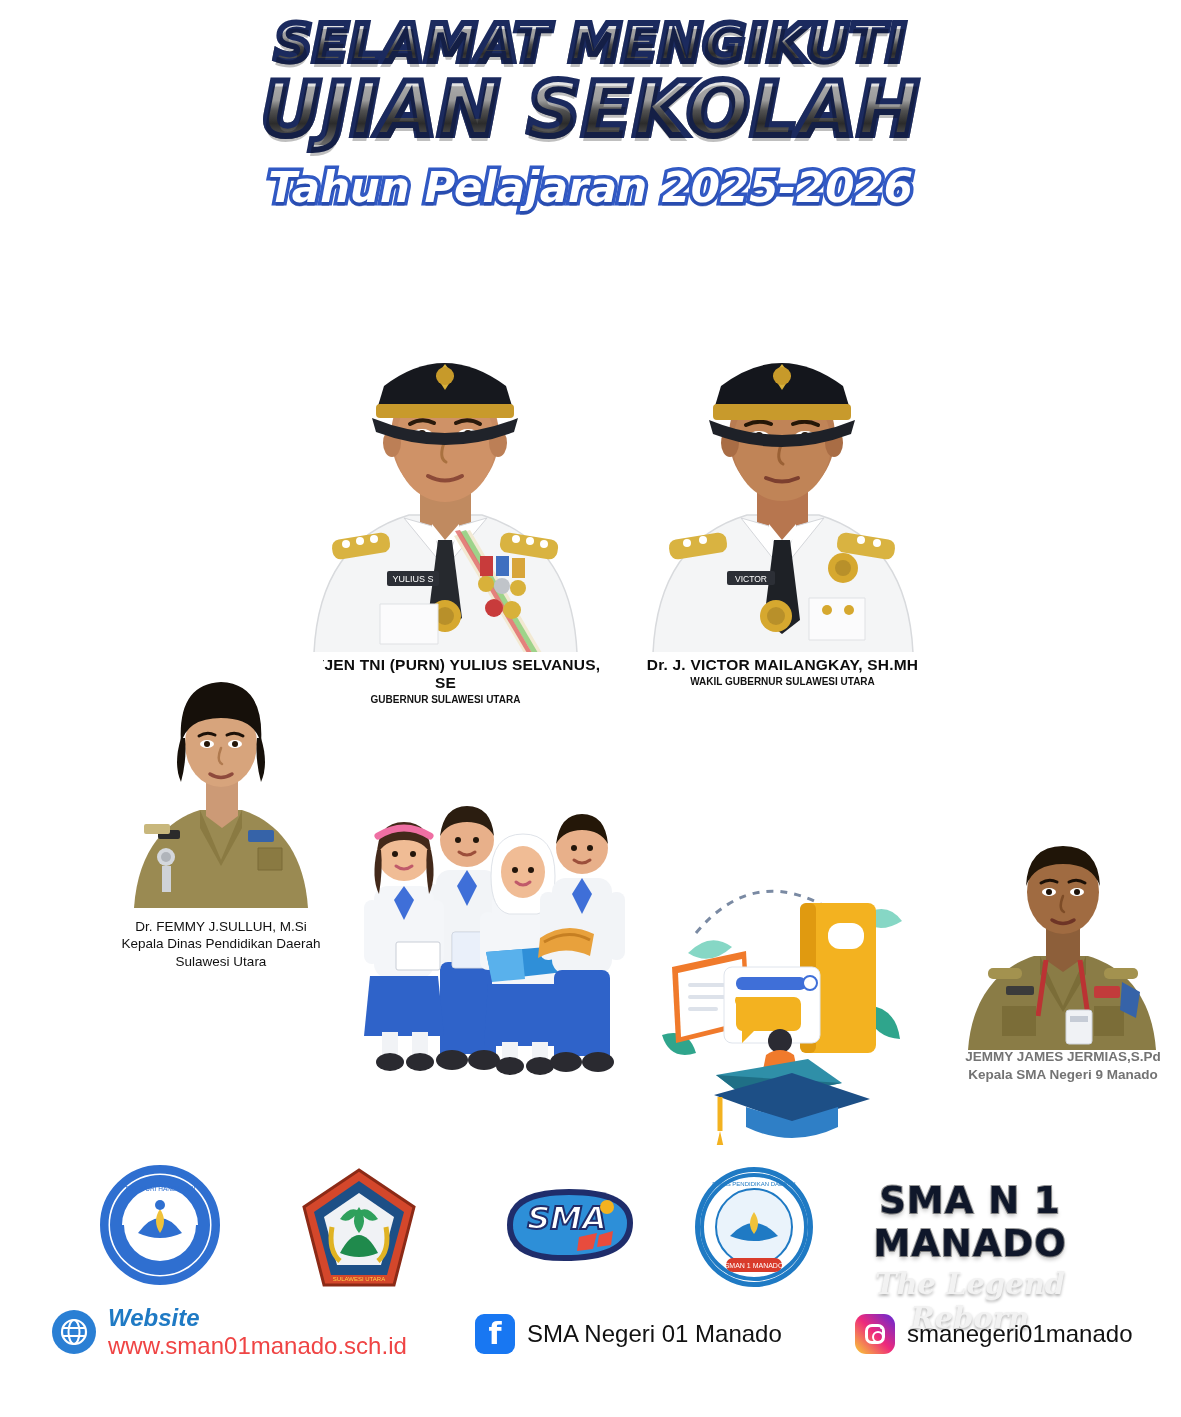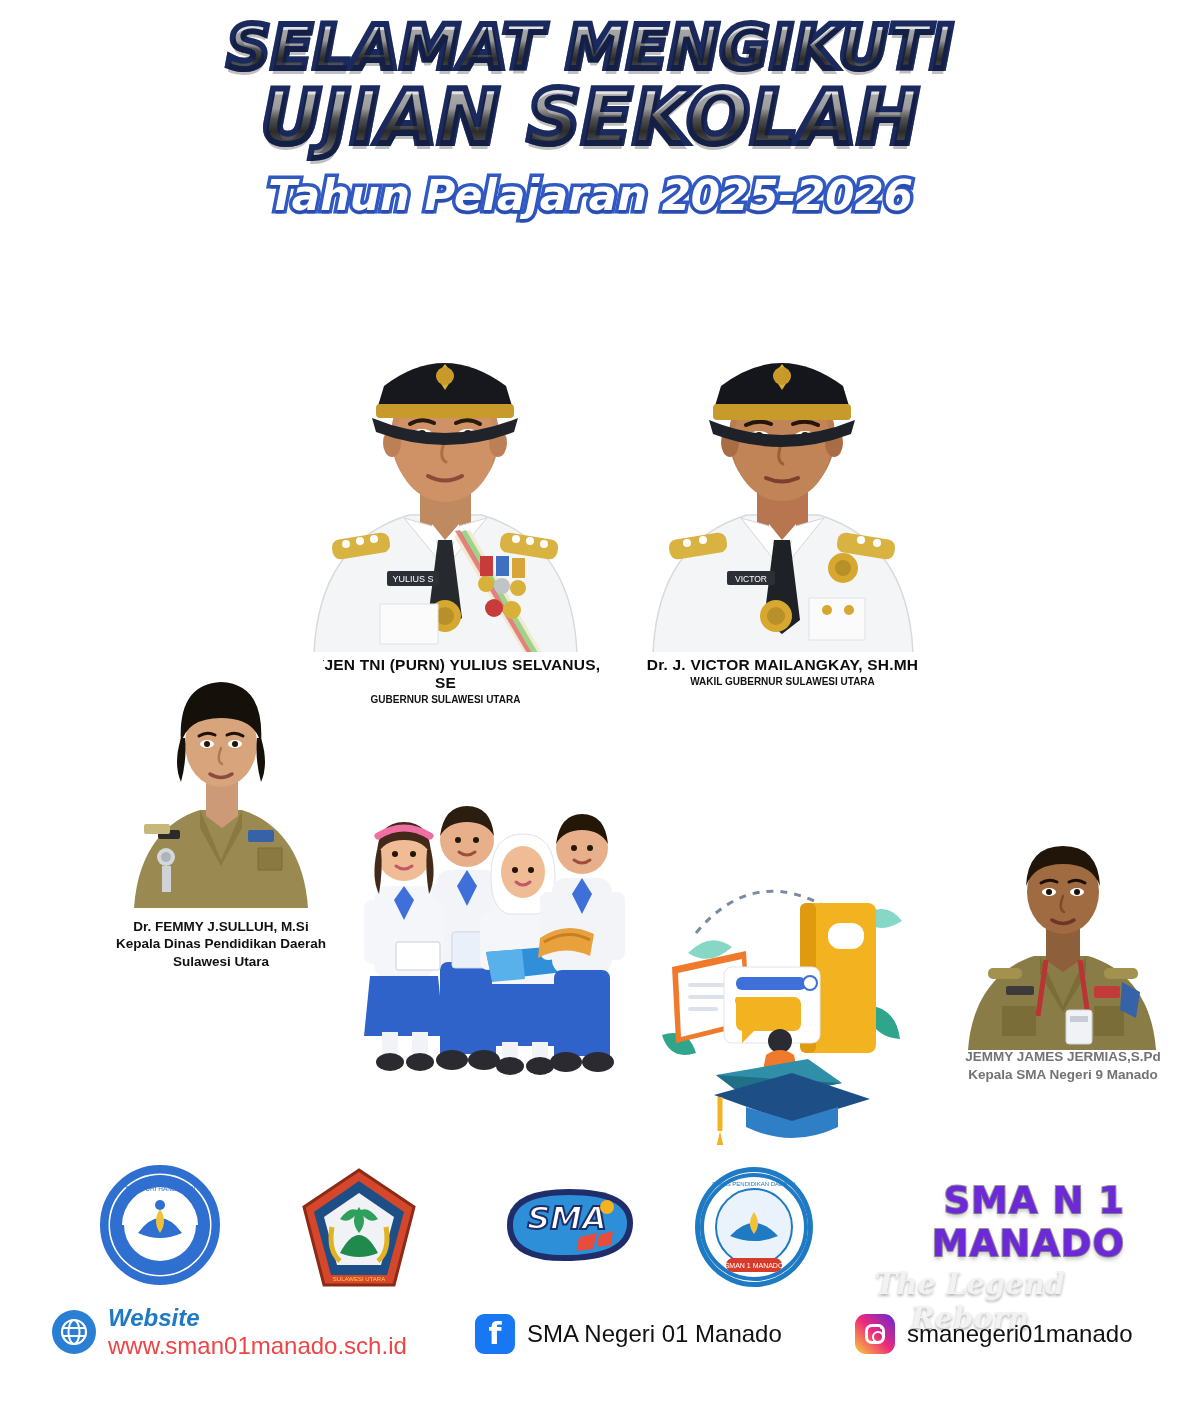--- a/index.html
+++ b/index.html
@@ -21,21 +21,21 @@
     color: #4a4a4a;
     -webkit-text-stroke: 6px #1b2a5e;
     paint-order: stroke fill;
     background: linear-gradient(180deg,#f2f2f2 0%,#cfcfcf 38%,#6e6e6e 52%,#3a3a3a 70%,#8e8e8e 100%);
     -webkit-background-clip: text;
     background-clip: text;
     color: transparent;
     text-shadow: 0 6px 0 rgba(0,0,0,.25);
     line-height: .98;
   }
-  .head-line1 { font-size: 60px; }
+  .head-line1 { font-size: 52px; }
   .head-line2 { font-size: 74px; margin-top: 4px; }
   .head-sub {
     margin-top: 18px;
     font-family: "DejaVu Sans", sans-serif;
     font-weight: bold; font-style: italic;
     font-size: 42px;
     color: #ffffff;
     -webkit-text-stroke: 7px #3159c4;
     paint-order: stroke fill;
     text-shadow: 0 4px 0 rgba(30,60,150,.45);
@@ -48,21 +48,21 @@
   .gov-caption {
     position:absolute; bottom:0; left:0; right:0; height:56px;
     background:#fff; text-align:center; padding-top:4px;
   }
   .gov-name { font-size: 15.5px; font-weight:bold; color:#0d0d0d; letter-spacing:.2px; }
   .gov-role { font-size: 10px; font-weight:bold; color:#111; margin-top:2px; }
 
   
   .femmy { position:absolute; left:118px; top:652px; width:205px; height:256px; background:#fff; overflow:hidden;}
   .femmy-cap { position:absolute; left:110px; top:918px; width:222px; text-align:center; }
-  .femmy-cap div { font-size:13.5px; font-weight:bold; color:#111; line-height:1.28; }
+  .femmy-cap div { font-size:13.5px; font-weight:normal; color:#111; line-height:1.28; }
 
   
   .jemmy { position:absolute; left:954px; top:810px; width:218px; height:240px; background:#fff; overflow:hidden;}
   .jemmy-cap { position:absolute; left:944px; top:1048px; width:238px; text-align:center; }
   .jemmy-cap div { font-size:13.5px; font-weight:bold; color:#737373; line-height:1.3; }
 
   
   .students { position:absolute; left:340px; top:720px; width:320px; height:360px; }
 
   
@@ -74,23 +74,22 @@
 
   .tutwuri { left:5px; top:0; width:120px; height:120px; border-radius:50%;
     background: radial-gradient(circle at 50% 45%, #ffffff 0 40%, #2f6fd0 41% 100%);
     border:4px solid #2f6fd0; }
   .prov-logo { left:205px; top:2px; width:118px; height:124px; }
   .sma-logo { left:400px; top:14px; width:150px; height:92px; }
   .dinas-logo { left:600px; top:2px; width:118px; height:120px; border-radius:50%; background:#fff; border:5px solid #1f7ac4; }
   .sman-text { position:absolute; left:720px; top:14px; width:310px; text-align:center; }
   .sman-title {
     font-family:"DejaVu Sans", sans-serif; font-weight:bold; font-size:37px; letter-spacing:1px;
-    color:#6d28d9; -webkit-text-stroke:2px #9a9a9a; paint-order: stroke fill;
+    color:#0f172a; -webkit-text-stroke:2px #9a9a9a; paint-order: stroke fill;
     text-shadow:0 3px 4px rgba(0,0,0,.25);
-    text-align:right;
   }
   .sman-sub {
     font-family:"DejaVu Serif", serif; font-style:italic; font-weight:bold; font-size:29px;
     color:#f2f2f2; text-shadow:0 2px 3px rgba(0,0,0,.3); margin-top:2px;
   }
 
   
   .footer { position:absolute; left:0; top:1300px; width:100%; height:90px; }
   .f-item { position:absolute; display:flex; align-items:center; gap:12px; }
   .f-web { left:52px; top:4px; }

